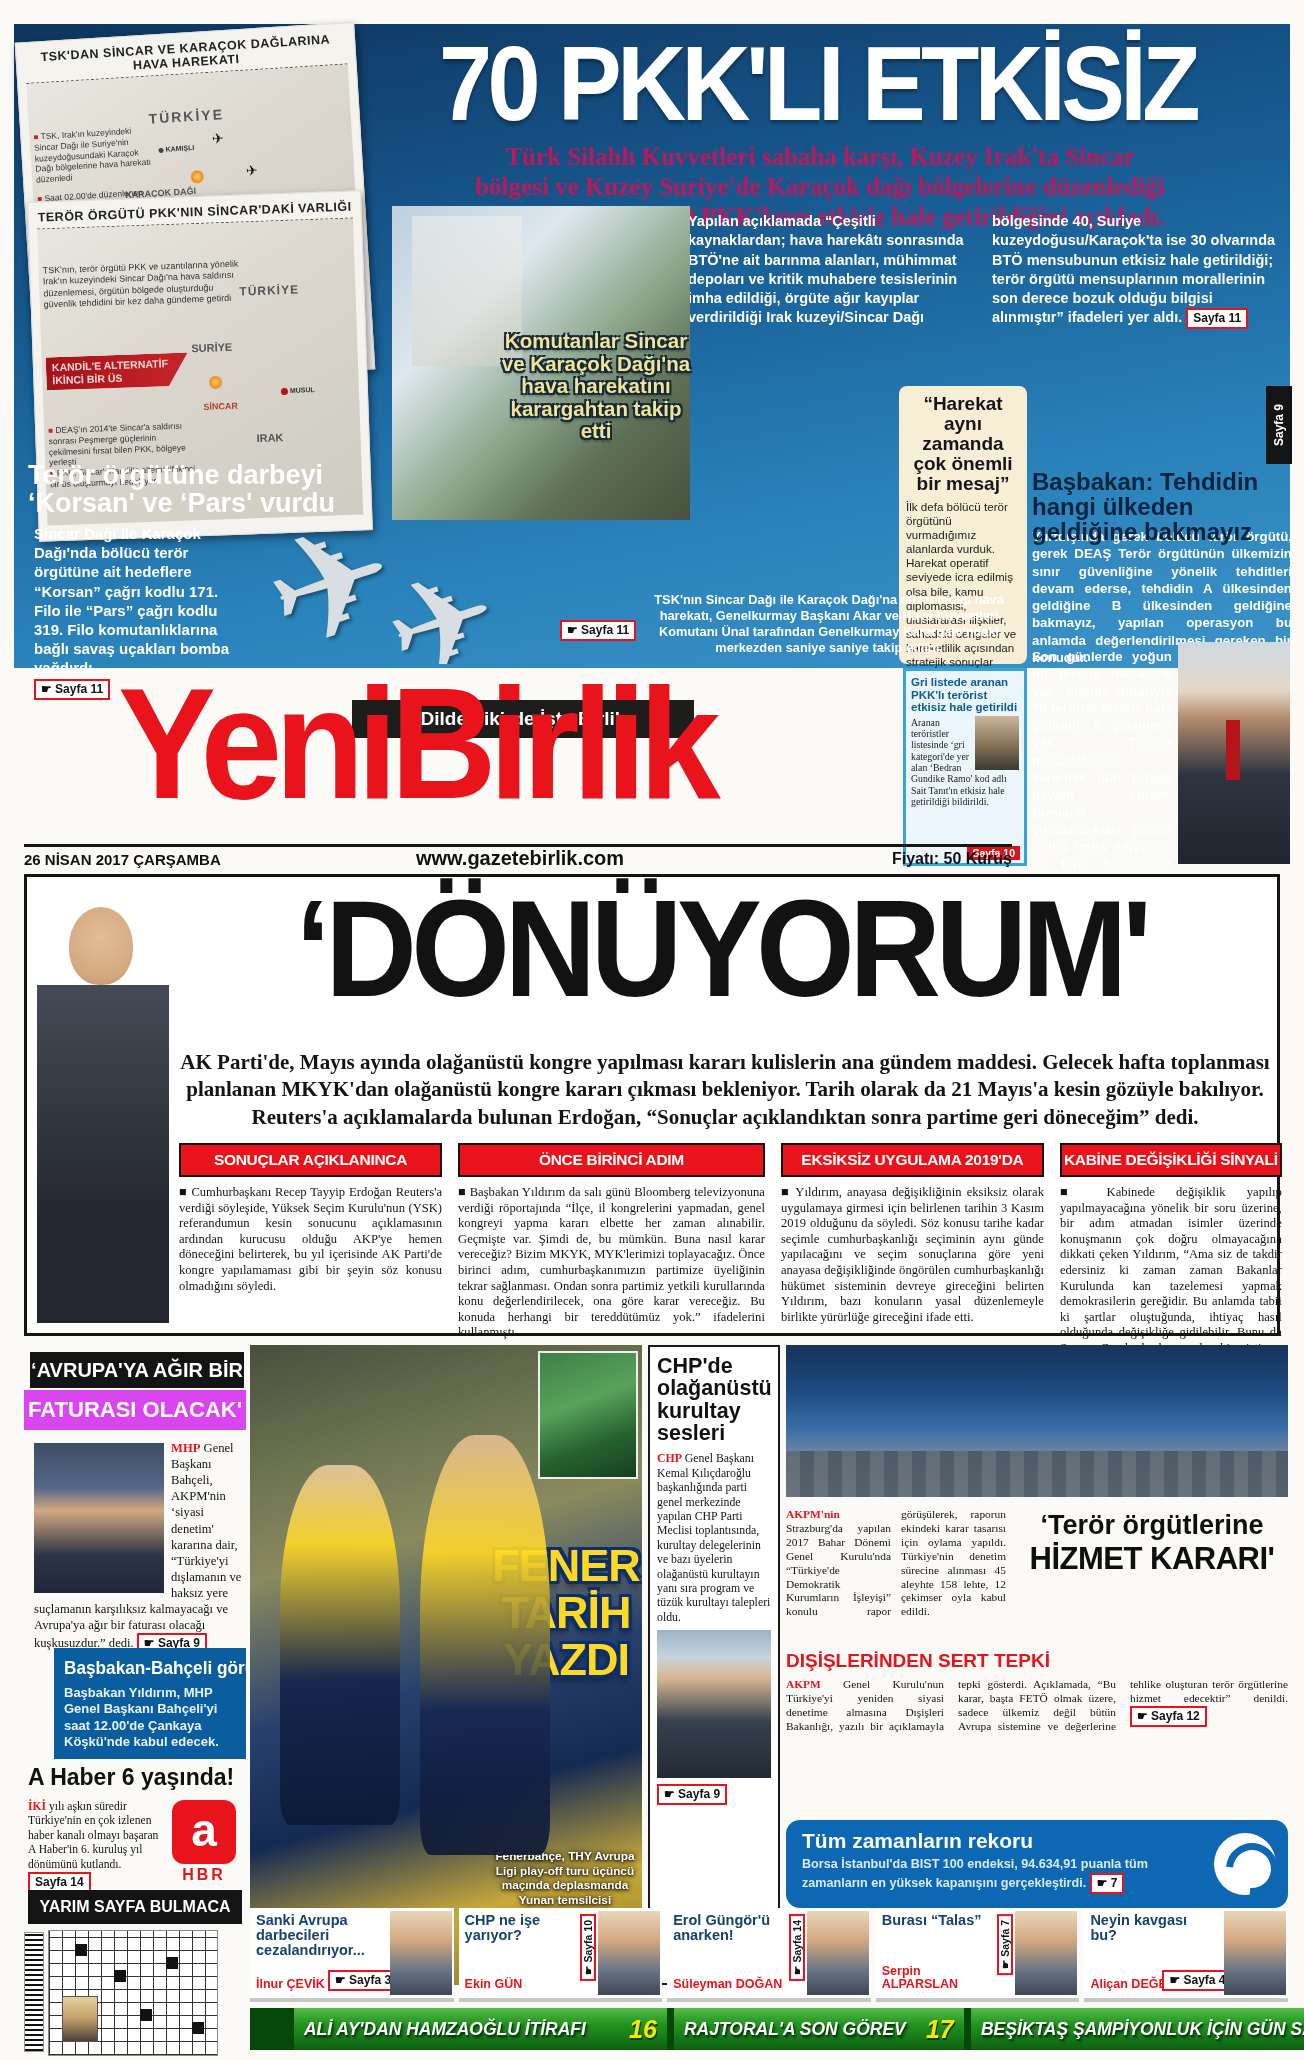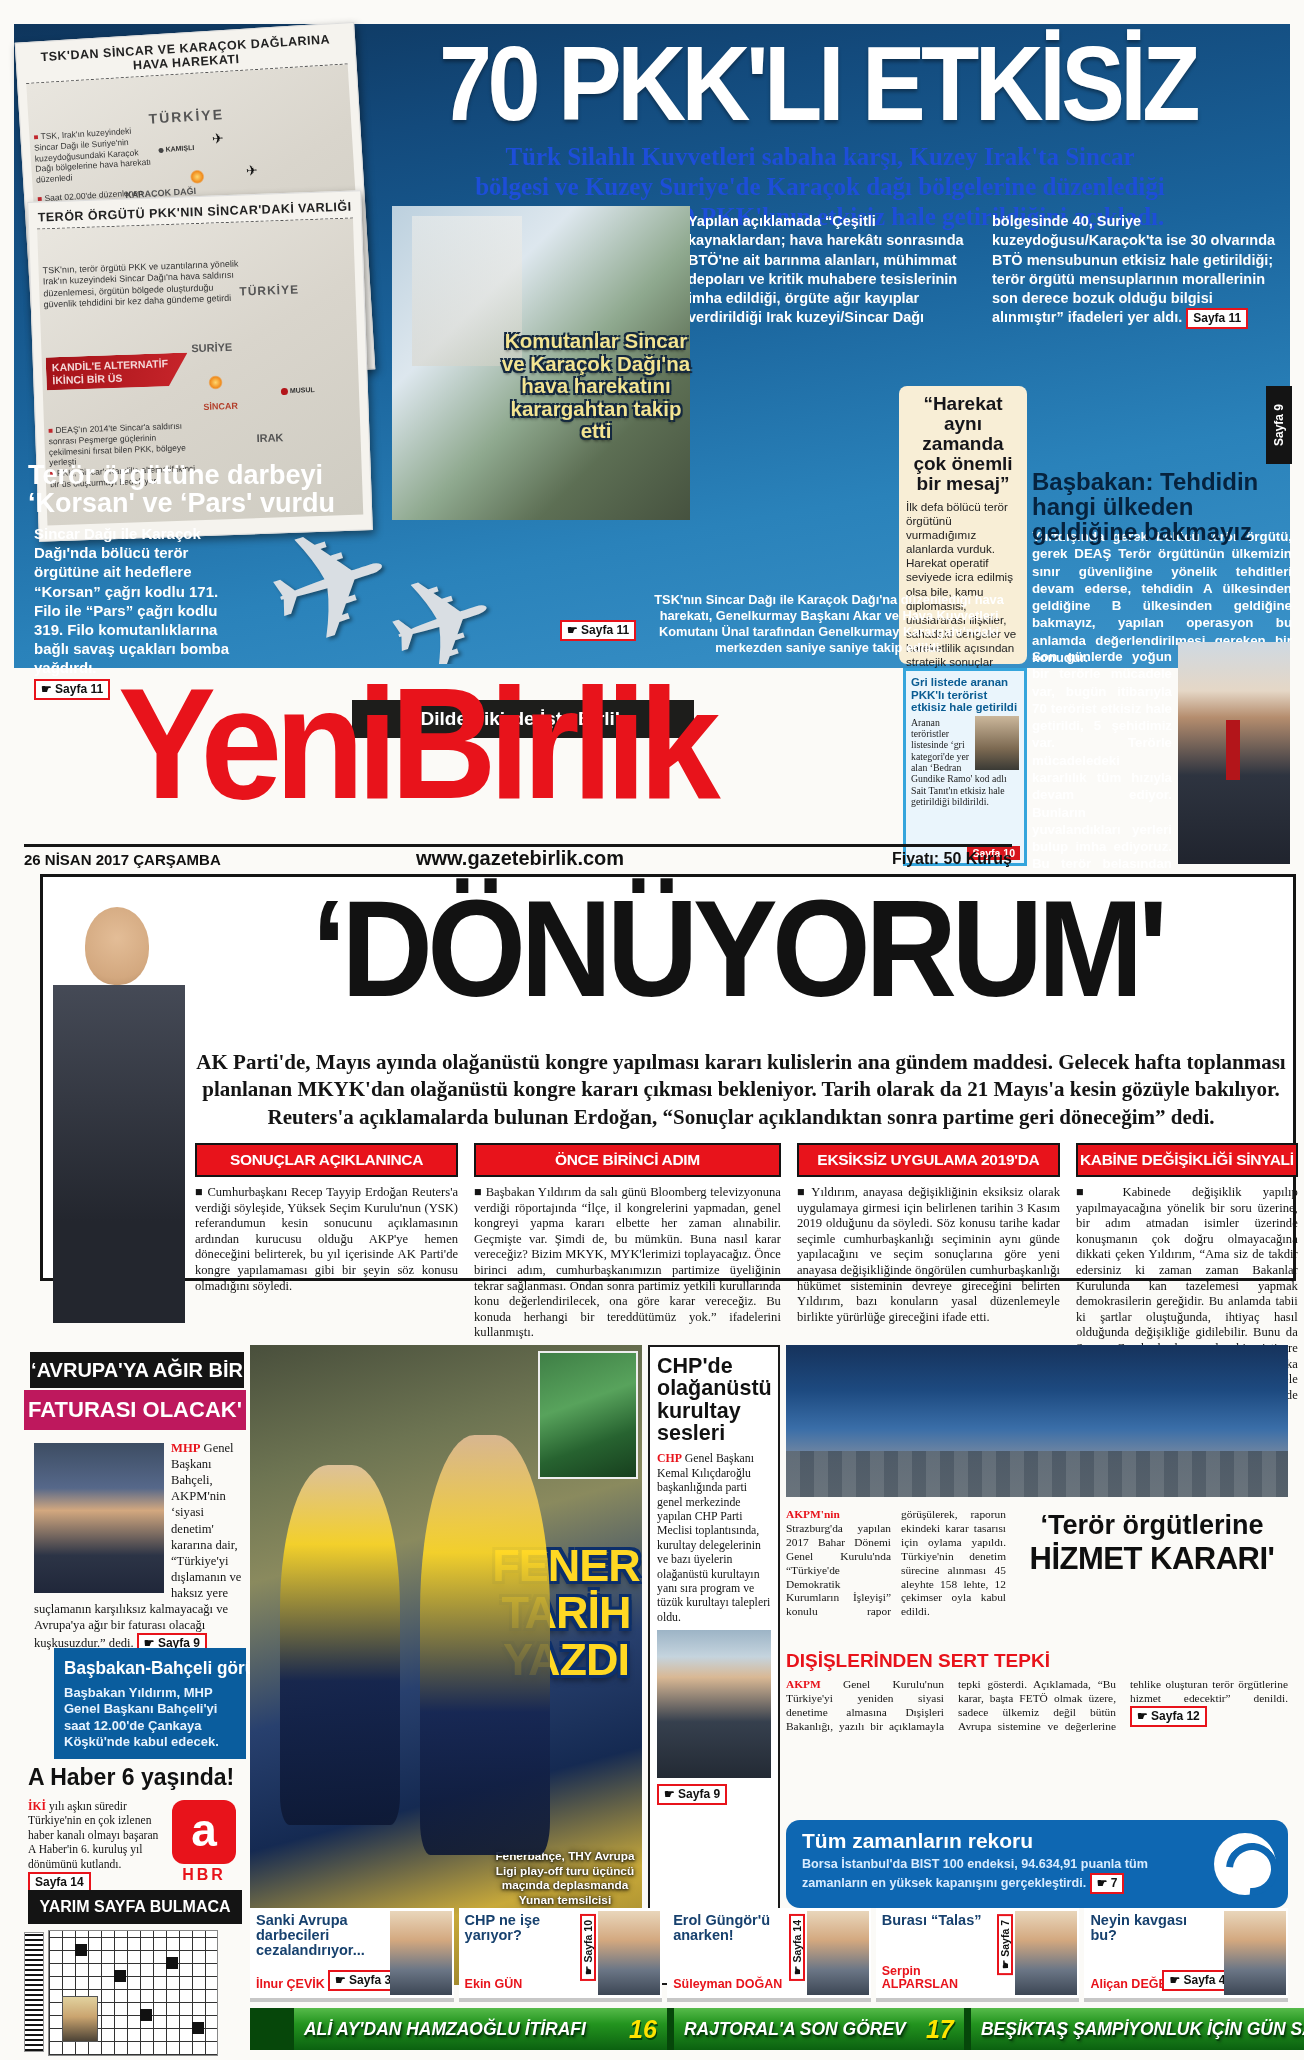--- a/index.html
+++ b/index.html
@@ -5,21 +5,21 @@
   html,body{margin:0;padding:0;background:#d8d8d8;}
   .page{position:relative;width:1304px;height:2060px;background:#fbfaf7;margin:0 auto;overflow:hidden;
         font-family:"Liberation Sans",sans-serif;}
   .abs{position:absolute;}
   
   .blue-bg{left:14px;top:24px;width:1276px;height:644px;
      background:linear-gradient(170deg,#0e355c 0%,#134a7c 20%,#1a639b 45%,#2a82ba 72%,#3b93c9 100%);}
   .mainhead{left:345px;top:28px;width:945px;text-align:center;color:#fff;font-weight:900;
      font-size:106px;letter-spacing:-5px;line-height:1.05;transform:scaleX(.9);transform-origin:center;
      text-shadow:0 3px 4px rgba(0,0,0,.35);white-space:nowrap;}
-  .subhead{left:350px;top:142px;width:940px;text-align:center;color:#1d4ed8;font-weight:bold;
+  .subhead{left:350px;top:142px;width:940px;text-align:center;color:#be185d;font-weight:bold;
      font-size:25px;line-height:1.2;font-family:"Liberation Serif",serif;}
   .leadcol{color:#fff;font-weight:bold;font-size:14.5px;line-height:1.33;}
   .badge{display:inline-block;background:#fff;border:2px solid #e8131b;color:#111;font-weight:bold;
      font-size:12px;padding:0 5px;line-height:17px;font-family:"Liberation Sans",sans-serif;white-space:nowrap;}
   
   .card{background:#f5f3ee;box-shadow:2px 4px 8px rgba(0,0,0,.45);border:1px solid #ddd;padding:8px;}
   .card1{left:25px;top:32px;width:322px;height:330px;transform:rotate(-3.5deg);}
   .card2{left:33px;top:196px;width:316px;height:322px;transform:rotate(-2deg);}
   .card-title{font-size:12.5px;font-weight:bold;color:#222;text-align:center;letter-spacing:.5px;
      border-bottom:1.5px dashed #555;padding-bottom:4px;}
@@ -90,42 +90,42 @@
   
   .slogan{left:352px;top:700px;width:342px;height:38px;background:#1d1d1b;color:#fff;font-size:19px;
      font-weight:bold;text-align:center;line-height:38px;z-index:2;}
   .logo{left:118px;top:664px;width:820px;font-size:158px;font-weight:900;color:#e8131b;
      letter-spacing:-8px;line-height:1;transform:scaleX(.93);transform-origin:left top;z-index:3;white-space:nowrap;}
   .rule{left:24px;top:844px;width:988px;border-top:3px solid #161616;}
   .m-date{left:24px;top:851px;font-size:15px;font-weight:900;color:#111;}
   .m-site{left:300px;top:847px;width:440px;text-align:center;font-size:20px;font-weight:900;color:#111;}
   .m-price{left:828px;top:850px;width:184px;text-align:right;font-size:16px;font-weight:900;color:#111;}
   
-  .don-box{left:40px;top:874px;width:1256px;height:407px;border:3px solid #141414;background:#fff;box-sizing:border-box;}
+  .don-box{left:24px;top:874px;width:1256px;height:462px;border:3px solid #141414;background:#fff;box-sizing:border-box;}
   .erd-photo{left:10px;top:12px;width:132px;height:434px;
      background:linear-gradient(180deg,#e8eef2 0%,#dfe5ea 8%,#d9b894 20%,#b08succ 28%,#3a3f4a 55%,#23262e 100%);}
   .erd-photo::before{content:"";position:absolute;left:32px;top:18px;width:64px;height:78px;border-radius:50% 50% 46% 46%;
      background:radial-gradient(circle at 50% 40%,#e3bd97 0%,#d3a87f 70%,#b98f67 100%);}
   .erd-photo::after{content:"";position:absolute;left:0;top:96px;width:132px;height:338px;
      background:linear-gradient(180deg,#454a56 0%,#23262e 70%);}
   .don-head{left:142px;top:-8px;width:1104px;text-align:center;font-size:138px;font-weight:900;
      letter-spacing:-6px;color:#121212;transform:scaleX(.92);transform-origin:center top;white-space:nowrap;}
   .don-intro{left:150px;top:172px;width:1096px;text-align:center;font-weight:bold;font-size:21px;
      line-height:1.3;color:#141414;font-family:"Liberation Serif",serif;}
   .don-cols{left:152px;top:266px;width:1096px;display:flex;gap:16px;}
   .dcol{display:flex;flex-direction:column;}
   .dcol1{flex:0 0 24%;} .dcol2{flex:0 0 28%;} .dcol3{flex:0 0 24%;} .dcol4{flex:1;}
   .dcol-h{background:#e8131b;border:2.5px solid #141414;color:#fff;font-size:15.5px;font-weight:900;
      text-align:center;padding:6px 2px;letter-spacing:-.3px;white-space:nowrap;}
   .dcol-b{margin-top:8px;font-family:"Liberation Serif",serif;font-size:12.6px;line-height:1.24;
      color:#141414;text-align:justify;}
   
   .mhp-h1{left:30px;top:1352px;width:214px;height:36px;background:#141414;color:#fff;font-size:20px;
      font-weight:900;text-align:center;line-height:36px;white-space:nowrap;}
-  .mhp-h2{left:24px;top:1390px;width:222px;height:40px;background:#be185d;color:#fff;font-size:22px;
+  .mhp-h2{left:24px;top:1390px;width:222px;height:40px;background:#d946ef;color:#fff;font-size:22px;
      font-weight:900;text-align:center;line-height:40px;}
   .mhp-body{left:34px;top:1440px;width:210px;font-family:"Liberation Serif",serif;font-size:12.6px;
      line-height:1.28;color:#141414;}
   .bahceli{float:left;width:130px;height:150px;margin:3px 7px 3px 0;
      background:linear-gradient(180deg,#3d4d63 0%,#56688a 30%,#d3a87f 45%,#2c3446 75%,#20273a 100%);}
   .leadword{color:#e8131b;font-weight:bold;}
   .meeting{left:54px;top:1648px;width:192px;background:#0a5d9e;padding:9px 10px;box-sizing:border-box;}
   .meeting-t{color:#fff;font-size:18.5px;font-weight:900;white-space:nowrap;transform:scaleX(.93);transform-origin:left;}
   .meeting-b{color:#e8f4ff;font-size:13px;font-weight:bold;line-height:1.25;margin-top:6px;}
   .ahaber-title{left:28px;top:1764px;width:220px;font-size:23px;font-weight:900;color:#111;}

